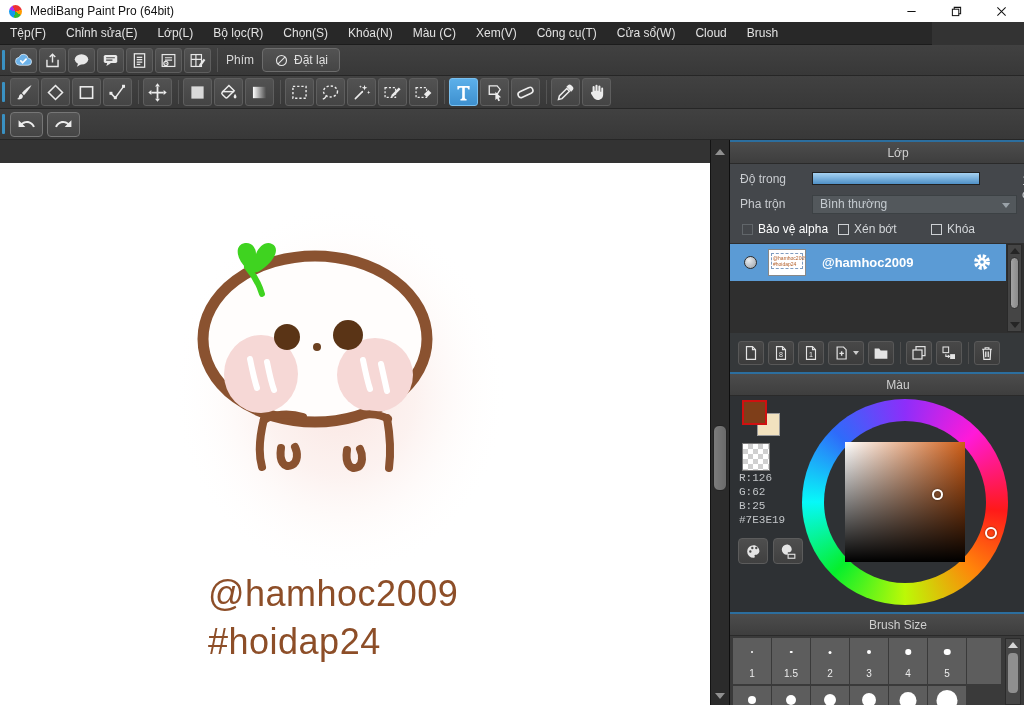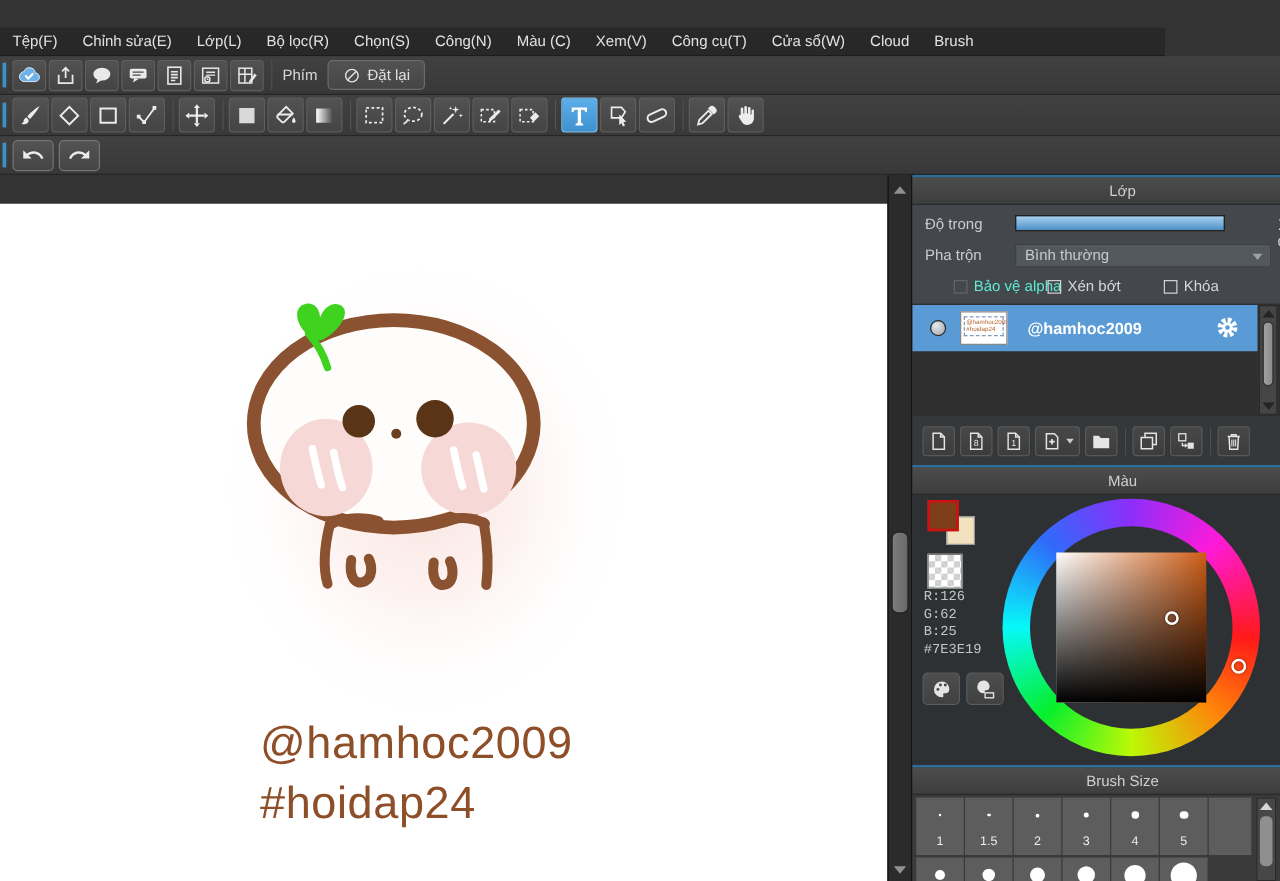--- a/index.html
+++ b/index.html
@@ -63,21 +63,21 @@
   .ph-close { position:absolute; right:8px; top:0; line-height:22px; font-size:12px; color:#b8bcc0; font-weight:bold; }
 
   .lp-body { position:absolute; left:0; top:24px; width:294px; height:79px; background:#44474b; }
   .lp-label { position:absolute; font-size:12px; color:#c9ccd0; }
   .op-slider { position:absolute; left:82px; top:8px; width:168px; height:13px; border:1px solid #212121; background:linear-gradient(180deg,#a6d2f2,#4f90c6); }
   .op-value { position:absolute; left:254px; top:7px; font-size:15px; color:#d2d5d8;margin-left:38px; }
   .blend-select { position:absolute; left:82px; top:31px; width:205px; height:19px; background:#53585c; border:1px solid #3c4144; color:#c4cacf; font-size:12px; line-height:17px; padding-left:7px; }
   .blend-caret { position:absolute; right:6px; top:7px; border-left:4px solid transparent; border-right:4px solid transparent; border-top:5px solid #9aa2a8; }
   .cb-row { position:absolute; top:58px; display:flex; align-items:center; gap:5px; font-size:12px; color:#d4d7da; }
   .cb-box { width:11px; height:11px; border:1px solid #cdd0d3; background:transparent; flex:none; }
-  .cb-disabled { color:#5eead4;margin-left:21px; }
+  .cb-disabled { color:#ffffff; }
   .cb-disabled .cb-box { border-color:#61666a; }
 
   .layer-list { position:absolute; left:0; top:103px; width:294px; height:90px; background:#2f2f2f; }
   .layer-row { position:absolute; left:0; width:276px; height:37px; }
   .layer-row.sel { background:#5b9bd5; }
   .layer-row.unsel { background:#595959; }
   .layer-dot { position:absolute; left:14px; top:12px; width:13px; height:13px; border-radius:50%; background:radial-gradient(circle at 35% 30%, #e8ecf0, #9aa1a8); border:1px solid #2c2c2c; }
   .layer-thumb { position:absolute; left:38px; top:5px; width:38px; height:27px; background:#fff; border:1px solid #888; overflow:hidden; }
   .thumb-text { margin:3px 2px; border:1px dashed #7e9cc0; padding:1px; color:#b4622d; font-size:5px; line-height:6px; white-space:nowrap; }
   .thumb-checker, .checker { background-color:#fff; background-image:linear-gradient(45deg,#cfcfcf 25%,transparent 25%,transparent 75%,#cfcfcf 75%), linear-gradient(45deg,#cfcfcf 25%,transparent 25%,transparent 75%,#cfcfcf 75%); background-size:10px 10px; background-position:0 0,5px 5px; }
@@ -118,28 +118,50 @@
   .brush-label { position:absolute; left:0; right:0; text-align:center; font-size:10px; color:#ececec; }
   .brush-scroll { position:absolute; right:3px; top:2px; width:16px; height:67px; background:#474747; border:1px solid #2c2c2c; }
   .brush-scroll .arr-up { left:2px; top:3px; border-bottom-color:#d6d6d6; }
   .brush-thumb { position:absolute; left:2px; top:14px; width:10px; height:40px; background:#8f8f8f; border-radius:4px; }
 </style>
 </head>
 <body>
 
 <div id="app">
 
+  <div class="titlebar">
+    <div class="app-logo"></div>
+    <div class="app-title">MediBang Paint Pro (64bit)</div>
+    <div class="win-controls">
+      <div class="win-btn">
+          <svg viewBox="0 0 12 12" width="11" height="11">
+            <path d="M1.5 6h9" stroke="#111" stroke-width="1.1"></path>
+          </svg>
+        </div>
+      <div class="win-btn">
+          <svg viewBox="0 0 12 12" width="11" height="11" fill="none" stroke="#111" stroke-width="1.1">
+            <rect x="1.5" y="3.5" width="7" height="7"></rect>
+            <path d="M3.5 3.5v-2h7v7h-2"></path>
+          </svg>
+        </div>
+      <div class="win-btn">
+          <svg viewBox="0 0 12 12" width="11" height="11">
+            <path d="M1.5 1.5l9 9M10.5 1.5l-9 9" stroke="#111" stroke-width="1.1"></path>
+          </svg>
+        </div>
+    </div>
+  </div>
 
   <div class="menubar" id="menubar">
       <span class="menu-item">Tệp(F)</span>
       <span class="menu-item">Chỉnh sửa(E)</span>
       <span class="menu-item">Lớp(L)</span>
       <span class="menu-item">Bộ lọc(R)</span>
       <span class="menu-item">Chọn(S)</span>
-      <span class="menu-item">Công(N)</span>
+      <span class="menu-item">Khóa(N)</span>
       <span class="menu-item">Màu (C)</span>
       <span class="menu-item">Xem(V)</span>
       <span class="menu-item">Công cụ(T)</span>
       <span class="menu-item">Cửa sổ(W)</span>
       <span class="menu-item">Cloud</span>
       <span class="menu-item">Brush</span>
     </div>
 
   <div class="toolbar tb1">
     <div class="tb-grip"></div>

